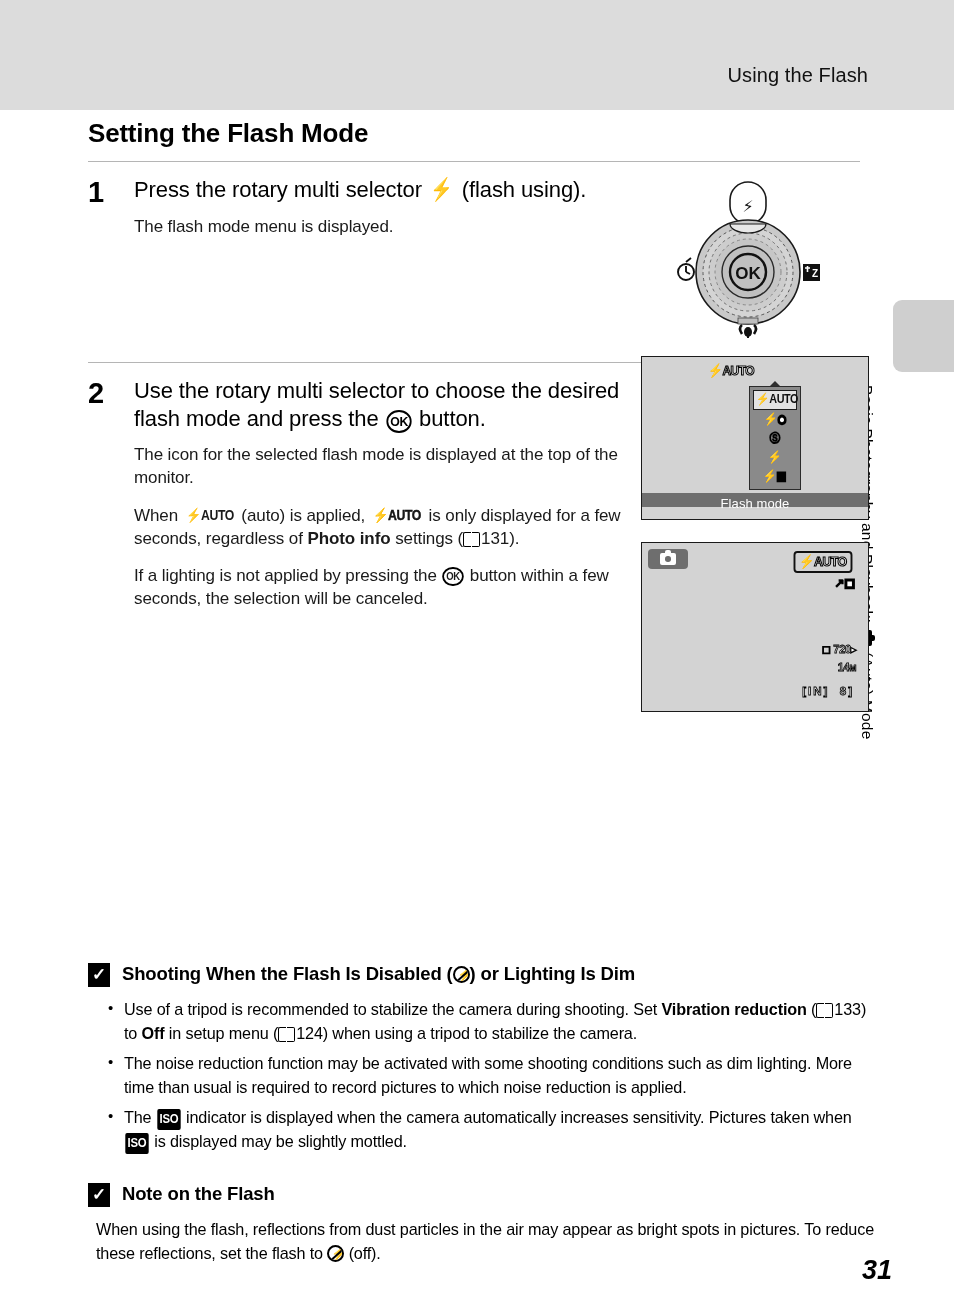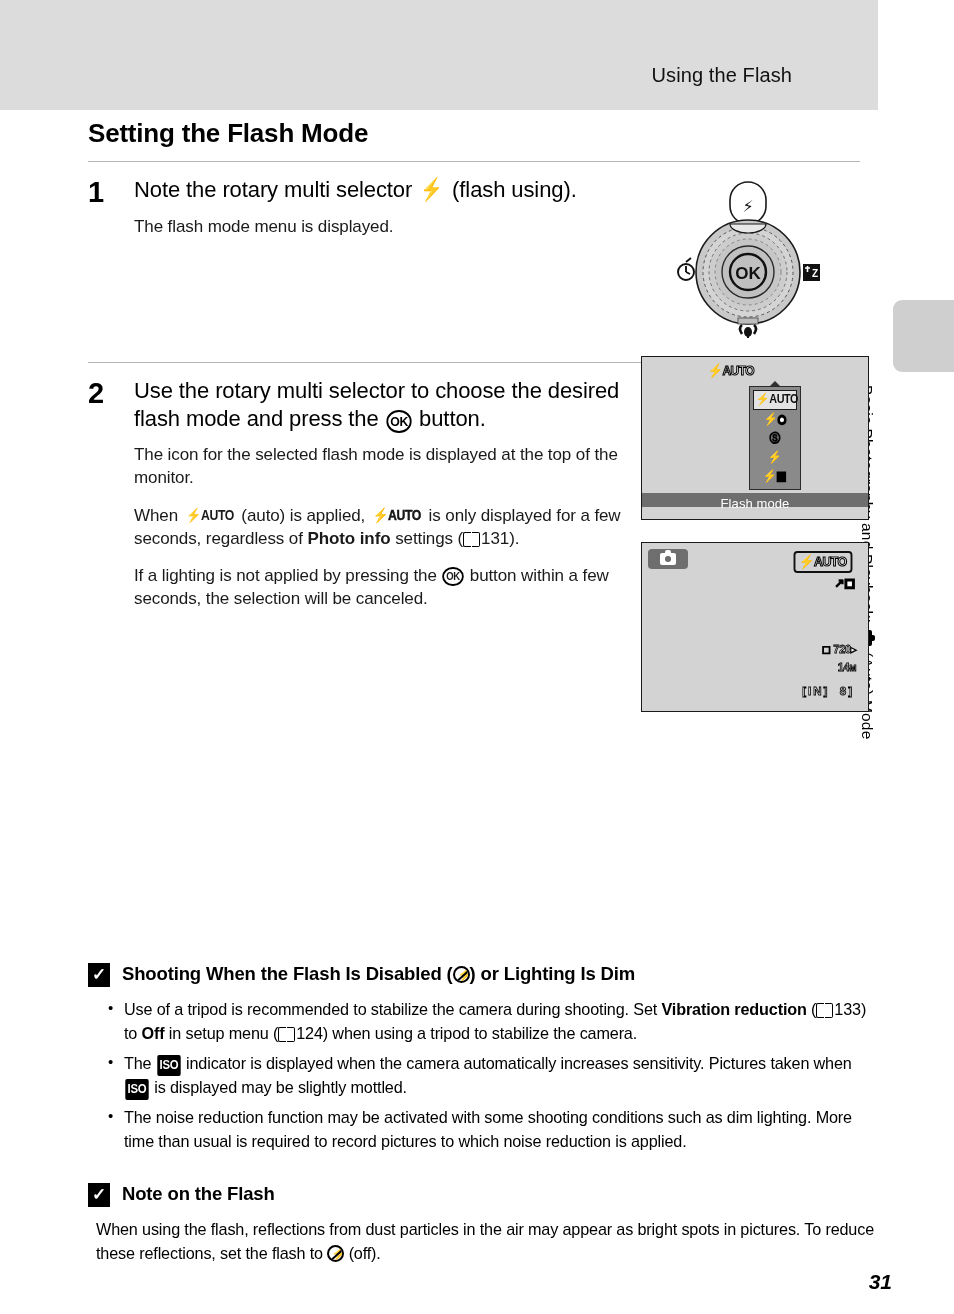--- a/index.html
+++ b/index.html
@@ -11,21 +11,21 @@
     font-family: "Liberation Sans", sans-serif;
     color: #000;
     position: relative;
     overflow: hidden;
   }
 
   
   .header-band {
     position: absolute;
     left: 0; top: 0;
-    width: 878px; height: 110px;
+    width: 954px; height: 110px;
     background: #dcdcdc;
   }
   .header-title {
     position: absolute;
     right: 86px;
     top: 64px;
     font-size: 20px;
     color: #111;
     letter-spacing: .1px;
     white-space: nowrap;
@@ -439,22 +439,22 @@
     line-height: 1.48;
     margin: 6px 0 0 8px;
     letter-spacing: -.15px;
   }
   .note-block-2 { margin-top: 28px; }
 
   
   .page-number {
     position: absolute;
     right: 62px;
-    bottom: 20px;
-    font-size: 21px;
+    bottom: 28px;
+    font-size: 27px;
     font-style: italic;
     font-weight: bold;
   }
 </style>
 </head>
 <body>
 
 <div class="header-band">
   <div class="header-title">Using the Flash</div>
 </div>
@@ -468,21 +468,21 @@
 
 <div class="content">
 
   <h1 class="section-title">Setting the Flash Mode</h1>
   <div class="rule"></div>
 
   <div class="step step1-wrap">
     <div class="step-num">1</div>
     <div class="step-body step1-body">
       <div class="step-head">
-        <span>Note the rotary multi selector</span>
+        <span>Press the rotary multi selector</span>
         <span class="bolt">⚡</span>
         <span>(flash using).</span>
       </div>
       <p class="sub">The flash mode menu is displayed.</p>
     </div>
   </div>
 
   <div class="rule" style="margin-top:28px;"></div>
 
   <div class="step step2-wrap">
@@ -591,28 +591,28 @@
     </div>
 
     <ul class="note-list">
       <li>
         <span>Use of a tripod is recommended to stabilize the camera during shooting. Set</span>
         <b>Vibration reduction</b>
         <span>(</span><span class="book-glyph"></span><span>133</span><span>) to</span>
         <b>Off</b>
         <span>in setup menu (</span><span class="book-glyph"></span><span>124</span><span>) when using a tripod to stabilize the camera.</span>
       </li>
+      <li>The noise reduction function may be activated with some shooting conditions such as dim lighting. More time than usual is required to record pictures to which noise reduction is applied.</li>
       <li>
         <span>The</span>
         <span class="iso-badge">ISO</span>
         <span>indicator is displayed when the camera automatically increases sensitivity. Pictures taken when</span>
         <span class="iso-badge">ISO</span>
         <span>is displayed may be slightly mottled.</span>
       </li>
-      <li>The noise reduction function may be activated with some shooting conditions such as dim lighting. More time than usual is required to record pictures to which noise reduction is applied.</li>
     </ul>
   </div>
 
   <div class="note-block-2">
     <div class="note-head">
       <div class="note-mark">✓</div>
       <div class="note-head-text">Note on the Flash</div>
     </div>
     <p class="note-para">
       <span>When using the flash, reflections from dust particles in the air may appear as bright spots in pictures. To reduce these reflections, set the flash to</span>

